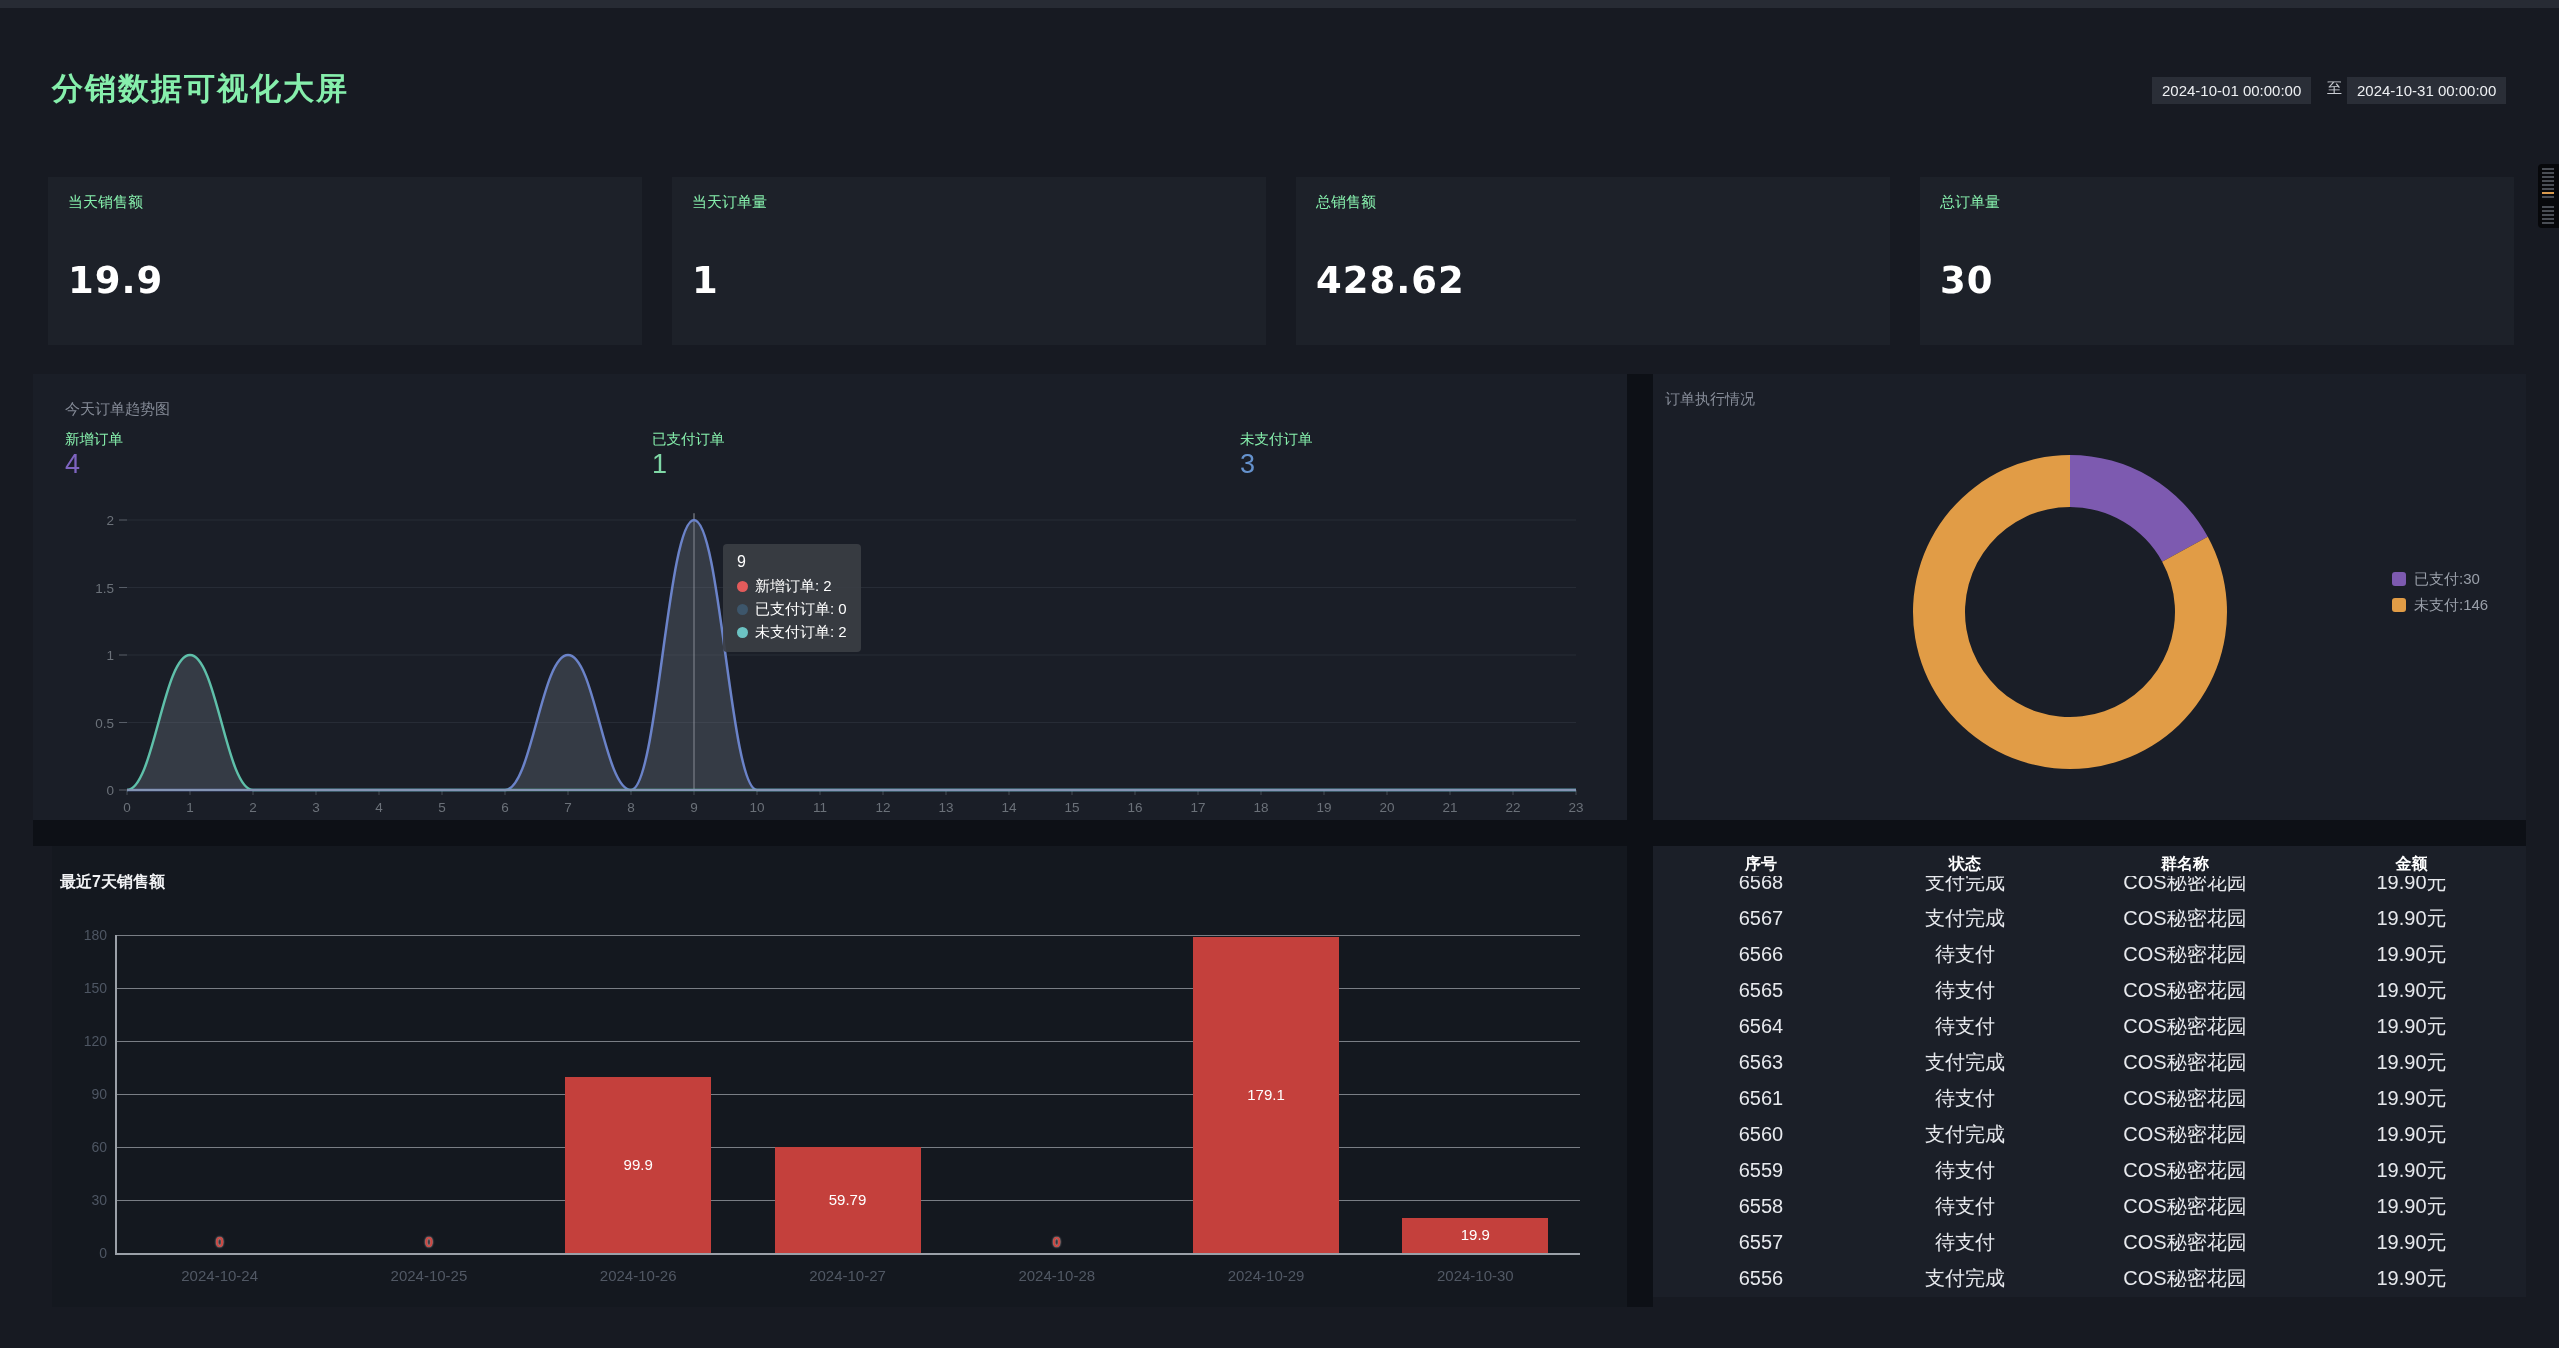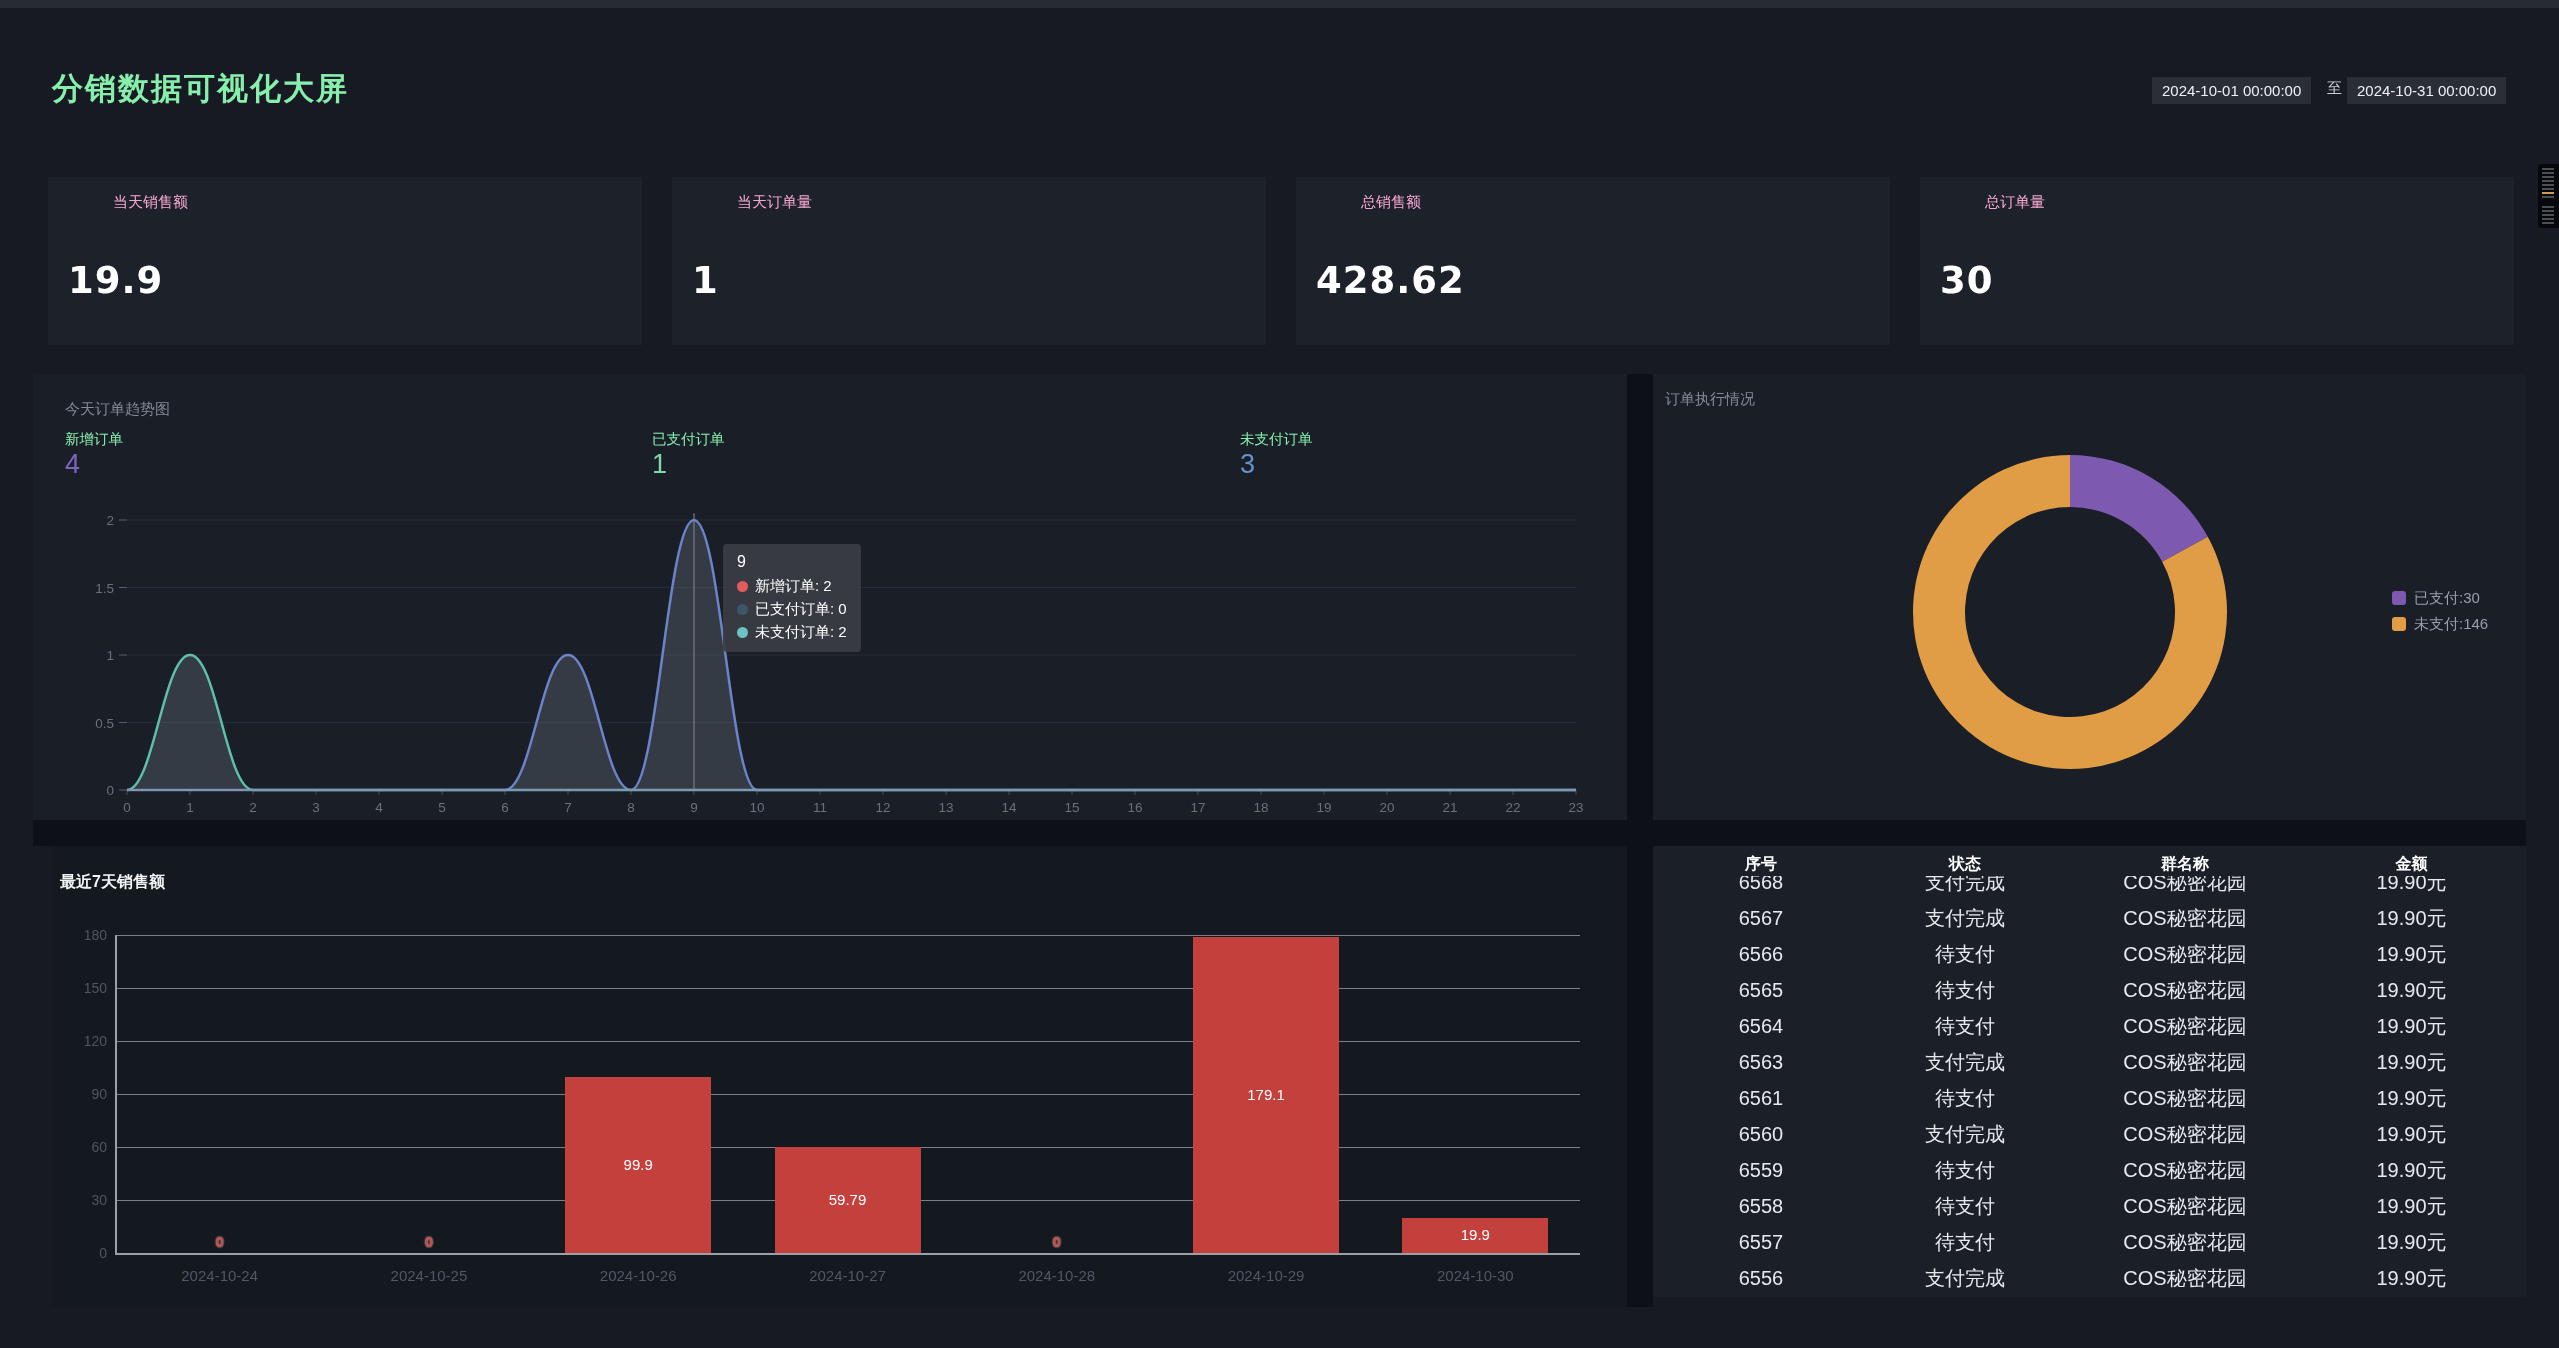--- a/index.html
+++ b/index.html
@@ -12,21 +12,21 @@
 
   #page-title { left:52px; top:68px; font-size:31px; font-weight:600; color:#86efac; letter-spacing:2px; }
 
   .date-box { top:77px; height:27px; background:#2a2e37; color:#eef0f3; font-size:15px;
               line-height:27px; padding:0 10px; }
   #date-start { left:2152px; }
   #date-sep   { left:2327px; top:79px; color:#c9ccd2; font-size:15px; }
   #date-end   { left:2347px; }
 
   .stat-card { top:177px; width:594px; height:168px; background:#1d2129; }
-  .stat-card .label { position:absolute; left:20px; top:16px; font-size:15px; color:#f9a8d4;margin-left:45px; }
+  .stat-card .label { position:absolute; left:20px; top:16px; font-size:15px; color:#86efac; }
   .stat-card .value { position:absolute; left:20px; top:82px; font-size:37px; font-weight:700; color:#ffffff;
                       font-family:"DejaVu Sans","Liberation Sans",sans-serif; letter-spacing:1px; }
 
   .gap-band { background:#0d1016; }
 
   #trend-panel { left:33px; top:374px; width:1594px; height:446px; background:#1a1e27; }
   #trend-title { left:32px; top:26px; font-size:15px; color:#848a96; }
   .mini-stat-label { font-size:14.5px; color:#86efac; }
   .mini-stat-value { font-size:27px; }
   #trend-svg { left:0; top:0; }
@@ -36,21 +36,21 @@
   #trend-tooltip .tt-title { color:#ffffff; font-size:16px; margin-bottom:6px; }
   .tt-row { display:flex; align-items:center; margin-top:4px; }
   .tt-dot { width:11px; height:11px; border-radius:50%; margin-right:7px; flex:0 0 auto; }
   .tt-text { color:#ffffff; font-size:15px; white-space:nowrap; }
 
   #donut-panel { left:1653px; top:374px; width:873px; height:446px; background:#1a1e27; }
   #donut-title { left:12px; top:16px; font-size:15px; color:#848a96; }
   .legend-item { display:flex; align-items:center; height:26px; }
   .legend-marker { width:14px; height:14px; border-radius:3px; margin-right:8px; }
   .legend-label { font-size:15px; color:#999fa9; }
-  #donut-legend { left:739px; top:211px; }
+  #donut-legend { left:739px; top:192px; }
 
   #bar-panel { left:52px; top:846px; width:1575px; height:461px; background:#14181f; }
   #bar-title { left:8px; top:26px; font-size:16px; font-weight:700; color:#f2f3f5; }
   .grid-line { position:absolute; left:63px; width:1465px; height:1px; background:#8c9098; opacity:0.85; }
   .bar-ylabel { position:absolute; width:48px; text-align:right; font-size:14px; color:#4e5663; }
   .bar-xlabel { position:absolute; width:200px; text-align:center; font-size:15px; color:#515864; }
   .bar-rect { position:absolute; background:#c4403c; }
   .bar-vlabel { position:absolute; width:146px; text-align:center; font-size:15px; color:#ffffff; }
   .bar-zero { position:absolute; width:60px; text-align:center; font-size:15px; font-weight:700; color:#cf4540;
               text-shadow:0 0 2px #f4e7e6; }

